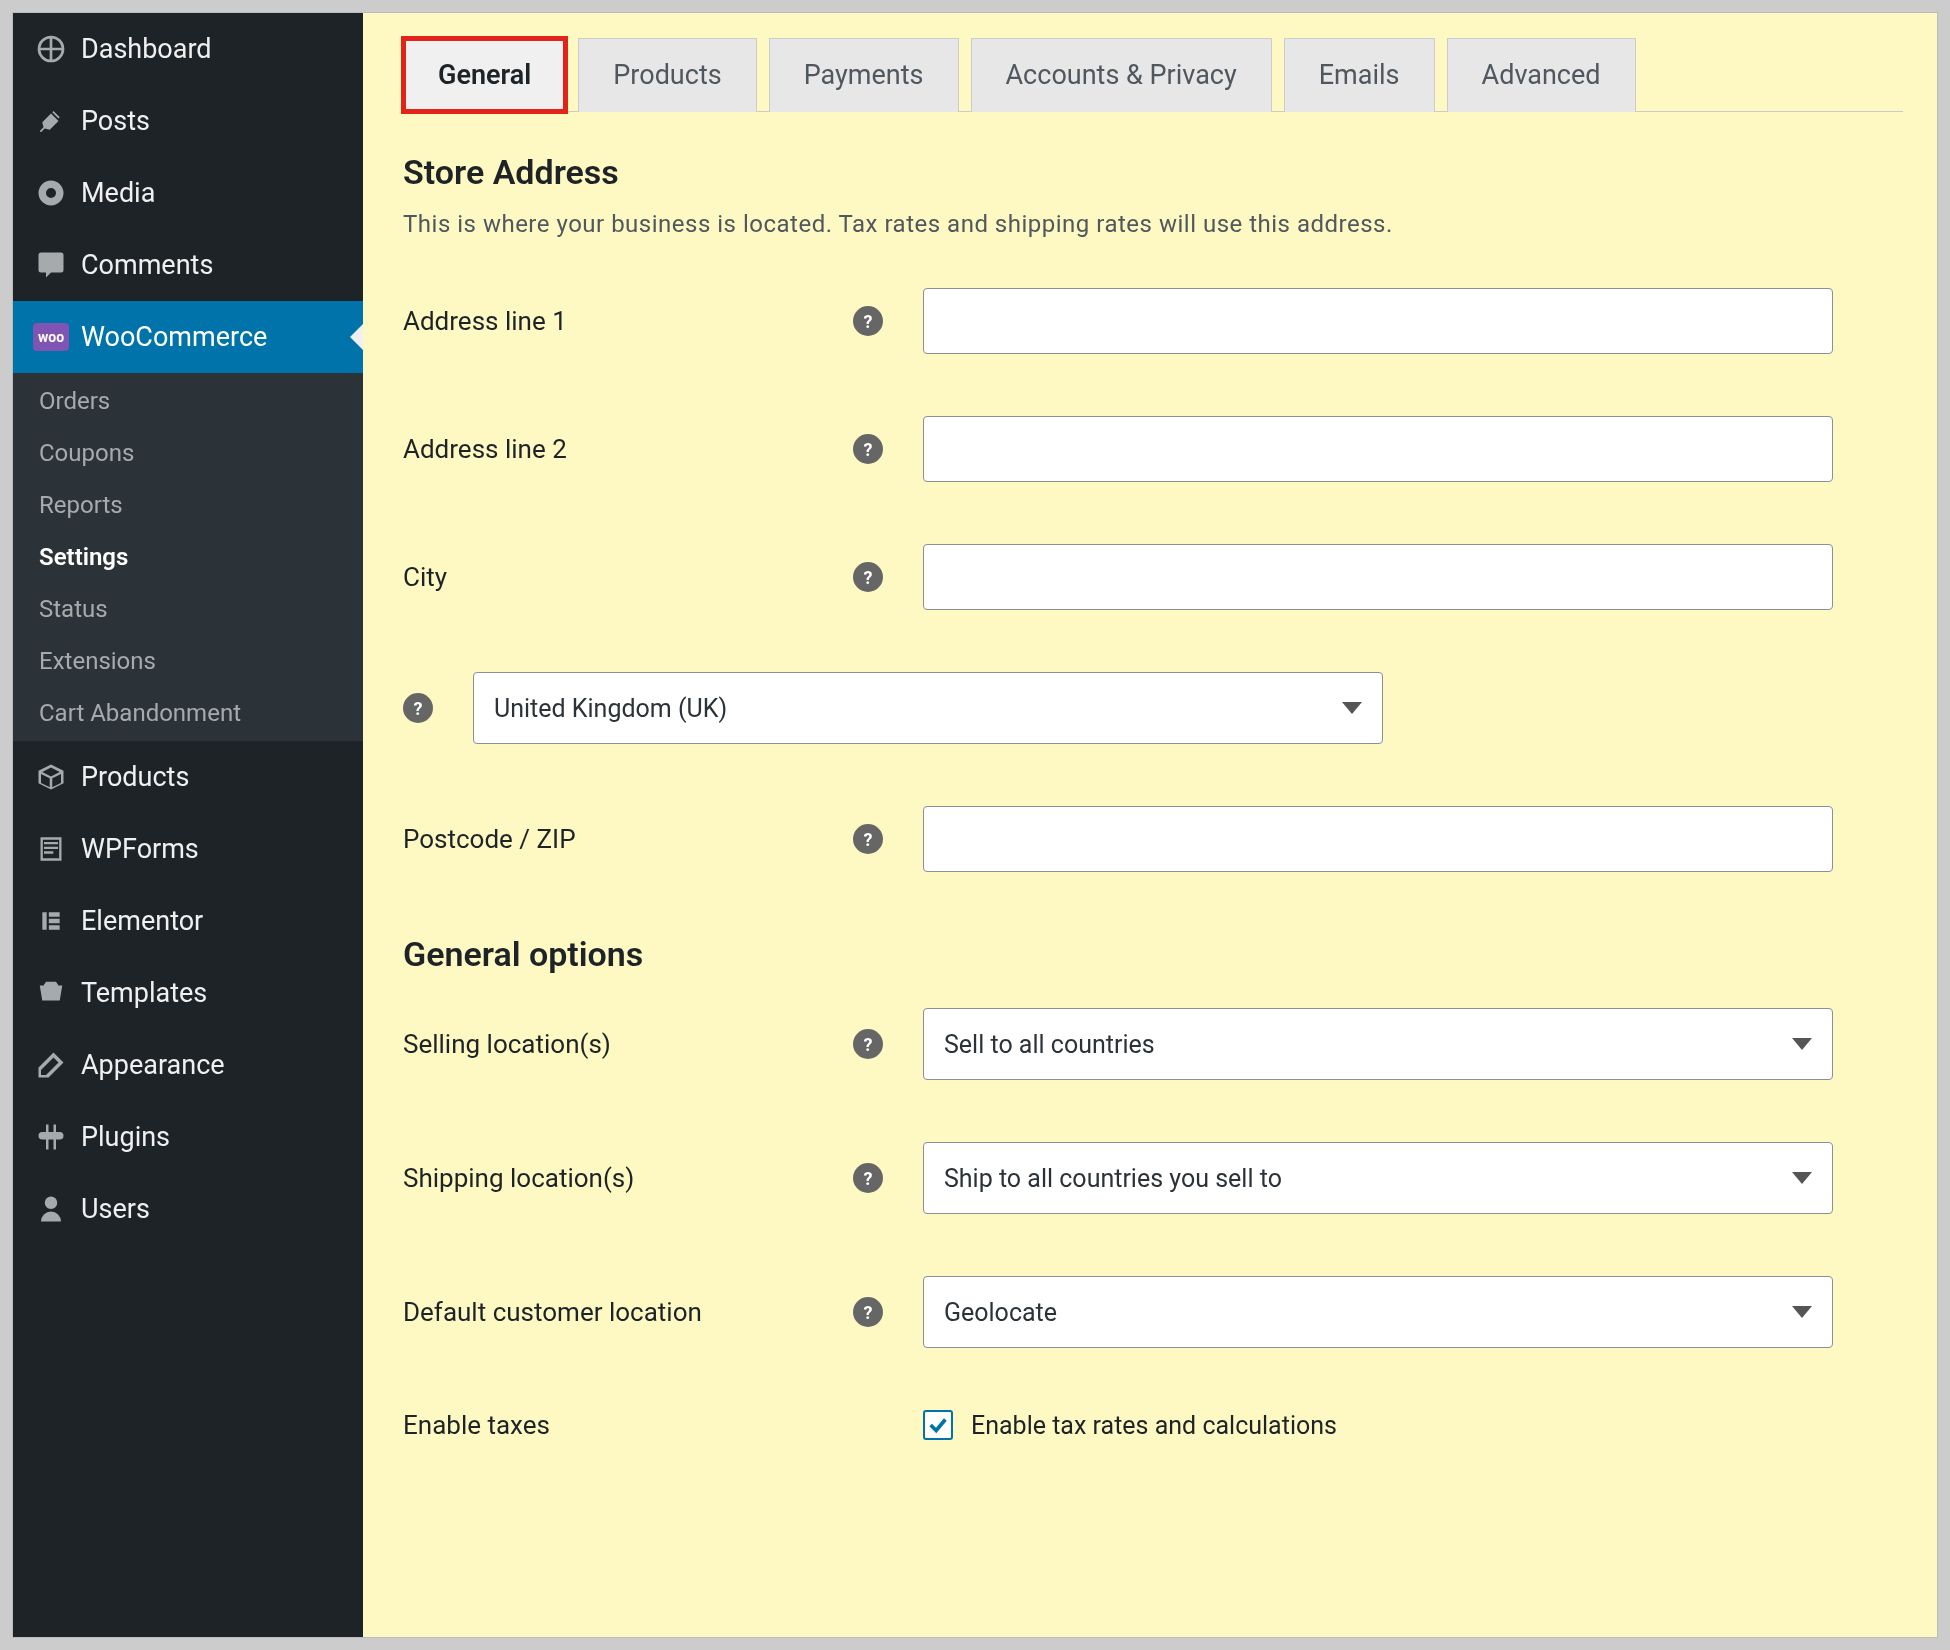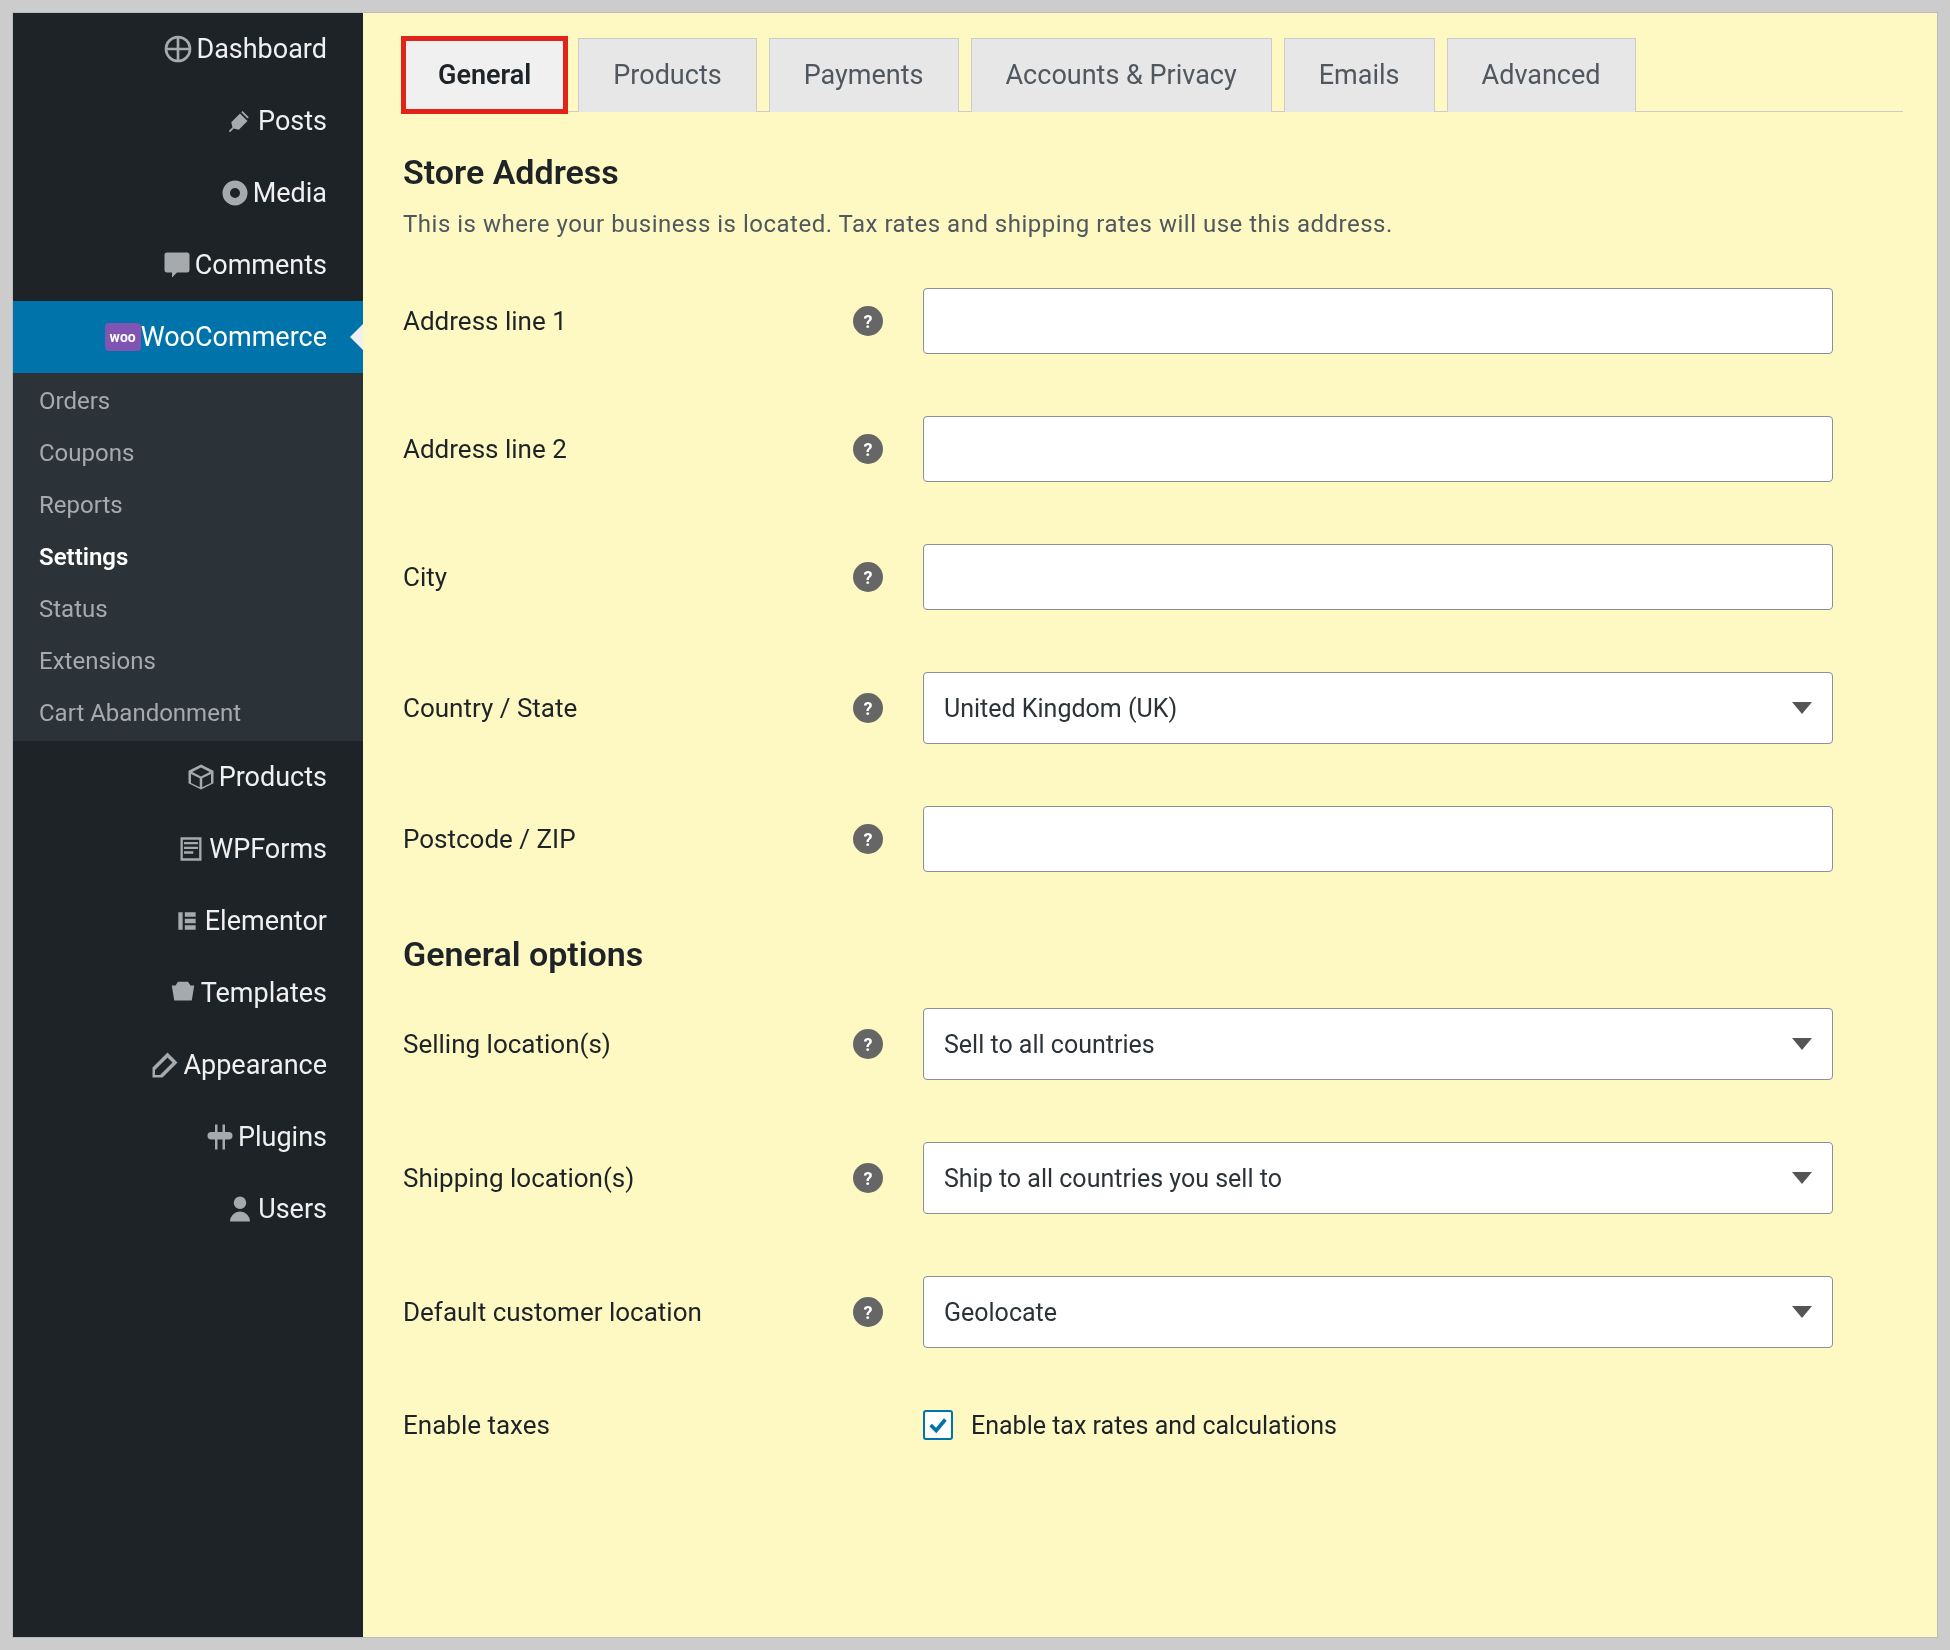--- a/index.html
+++ b/index.html
@@ -22,27 +22,26 @@
     width: 350px;
     background: #1d2327;
     color: #f0f0f1;
     display: flex;
     flex-direction: column;
     overflow: hidden;
   }
   .side-item {
     display: flex;
     align-items: center;
-    gap: 0;
-    padding: 18px 36px;
+    gap: 12px;
+    padding: 18px 20px;
     font-size: 27px;
     color: #f0f0f1;
     cursor: pointer;
     position: relative;
-    justify-content: flex-end;
   }
   .side-item.active {
     background: #0073aa;
     color: #fff;
   }
   .side-item.active::after{
     content:"";
     position:absolute;
     right:-1px; top:50%;
     transform:translateY(-50%);
@@ -345,21 +344,20 @@
       <input class="text-input" value="" style="">
     </div>
 
     <div class="form-row">
       <label class="form-label">City</label>
       <span class="help">?</span>
       <input class="text-input" value="" style="">
     </div>
 
     <div class="form-row">
-      <label class="form-label">Country / State</label>
       <span class="help">?</span>
       <div class="select-box">
         <span>United Kingdom (UK)</span>
         <span class="caret"></span>
       </div>
     </div>
 
     <div class="form-row">
       <label class="form-label">Postcode / ZIP</label>
       <span class="help">?</span>

